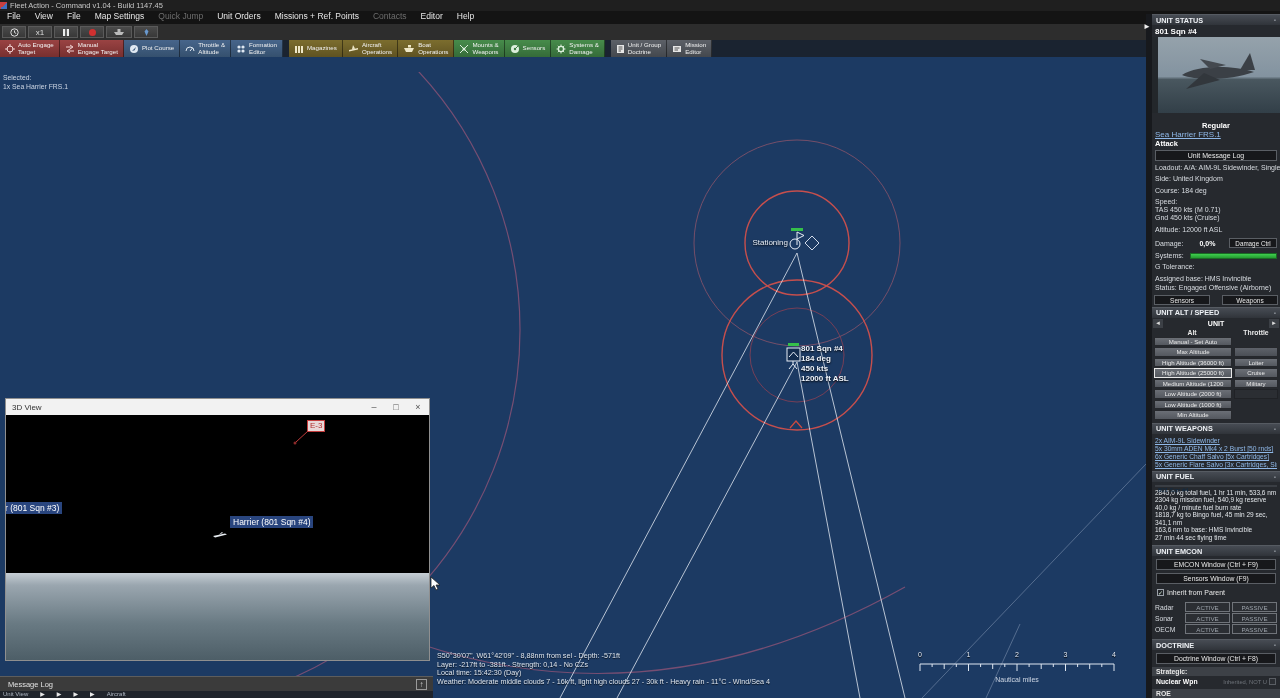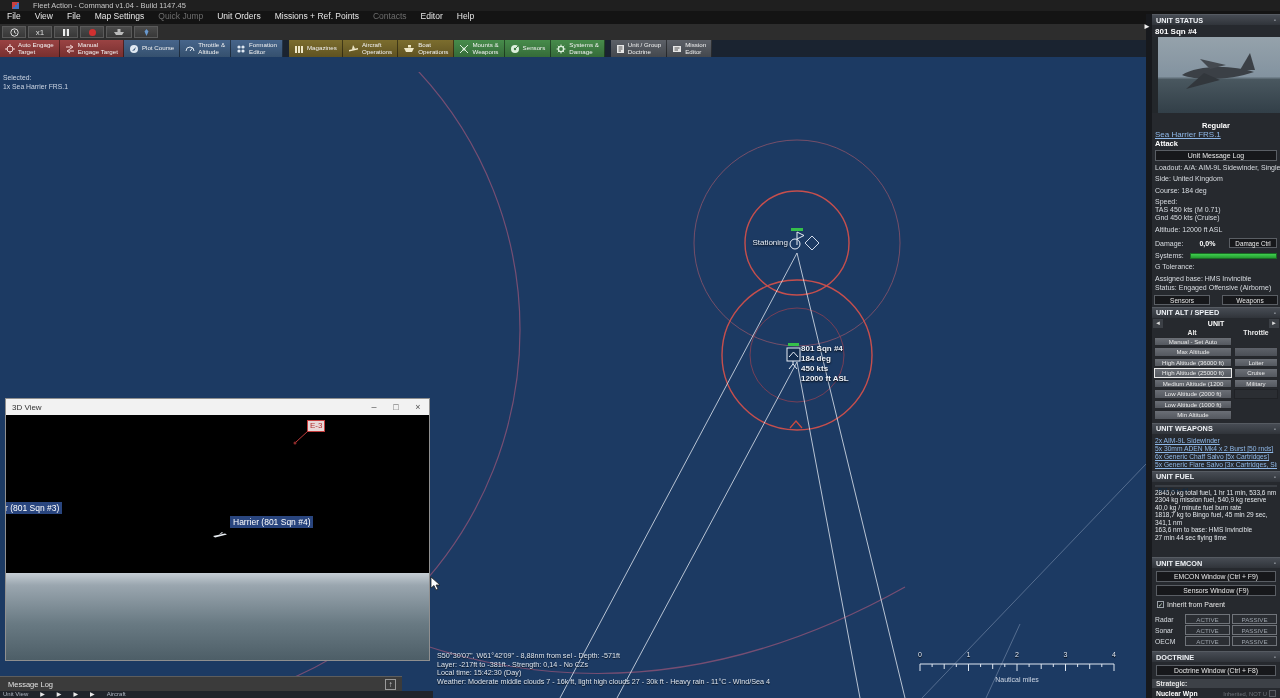--- a/index.html
+++ b/index.html
@@ -1,20 +1,20 @@
 <!DOCTYPE html>
 <html><head>
 <meta charset="utf-8">
 <style>
   *{margin:0;padding:0;box-sizing:border-box}
   html,body{width:1280px;height:698px;overflow:hidden;background:#10151d;font-family:"Liberation Sans",sans-serif}
   #stage{position:relative;width:1280px;height:698px;background:#1c3a63;overflow:hidden}
 
   
-  .titlebar{position:absolute;left:0;top:0;width:1280px;height:11px;background:#1f1f1f;display:flex;align-items:center;gap:14px;padding-left:12px;z-index:6}
+  .titlebar{position:absolute;left:0;top:0;width:1280px;height:11px;background:#1f1f1f;display:flex;align-items:center;gap:3px;padding-left:0;z-index:6}
   .appicon{width:7px;height:7px;background:linear-gradient(135deg,#c84040 50%,#4070c0 50%);flex:none}
   .titletext{font-size:7.5px;color:#c6c6c6;white-space:nowrap}
   .menubar{position:absolute;left:0;top:11px;width:1280px;height:13px;background:#141414;display:flex;align-items:flex-start;z-index:6}
   .menu-item{font-size:8.5px;color:#e6e6e6;padding:0 7px;white-space:nowrap;cursor:default}
   .menu-item.dim{color:#6d6d6d}
   .speedbar{position:absolute;left:0;top:24px;width:1280px;height:16px;background:#2d2d2d;display:flex;align-items:center;gap:2px;padding:0 2px;z-index:6}
   .sbtn{height:12px;min-width:24px;background:linear-gradient(#4a4a4a,#383838);border:1px solid #5a5a5a;display:flex;align-items:center;justify-content:center;color:#ddd;font-size:8px;padding:0 6px}
   .rec-dot{width:7px;height:7px;border-radius:50%;background:#d03030}
   .bigbar{position:absolute;left:0;top:40px;width:1280px;height:17px;background:#1a2330;display:flex;z-index:6}
   .tbtn{height:17px;display:flex;align-items:center;gap:3px;padding:0 5px;color:#f2f2f2;border-right:1px solid rgba(0,0,0,.45)}
@@ -49,21 +49,21 @@
   .w3d{position:absolute;left:5px;top:398px;width:425px;height:263px;border:1px solid #8f8f8f;background:#000;z-index:5}
   .w3d-title{height:16px;background:#f2f2f2;display:flex;align-items:center;font-size:8px;color:#333;padding-left:6px}
   .w3d-ctrls{margin-left:auto;display:flex}
   .w3d-ctrl{width:22px;text-align:center;font-size:9px;color:#555;line-height:16px}
   .w3d-view{position:relative;width:100%;height:245px;background:#000;overflow:hidden}
   .sea{position:absolute;left:0;bottom:0;width:100%;height:87px;background:linear-gradient(#c6ced4 0%,#9aa6af 14%,#697a83 58%,#4d5e67 100%)}
   .lbl3d{position:absolute;background:rgba(47,78,143,.88);color:#fff;font-size:8.5px;line-height:12px;padding:0 3px;white-space:nowrap}
   .lbl3d-red{position:absolute;background:rgba(252,233,233,.92);border:1px solid #c23b3b;color:#b12f2f;font-size:8px;line-height:10px;padding:0 2px}
 
   
-  .mlog{position:absolute;left:0;top:676px;width:402px;height:15px;background:#3b3b3b;border-top:1px solid #5d5d5d;display:flex;align-items:center;z-index:5}
+  .mlog{position:absolute;left:0;top:676px;width:433px;height:15px;background:#3b3b3b;border-top:1px solid #5d5d5d;display:flex;align-items:center;z-index:5}
   .mlog-title{font-size:7.5px;color:#e2e2e2;padding-left:8px}
   .mlog-icon{margin-left:auto;margin-right:6px;width:11px;height:11px;border:1px solid #999;color:#ccc;font-size:8px;line-height:9px;text-align:center}
   .bstrip{position:absolute;left:0;top:691px;width:433px;height:7px;background:#20242b;display:flex;align-items:flex-start;gap:12px;padding-left:3px;overflow:hidden;z-index:5}
   .bstrip span{font-size:6px;color:#aeb6c2;line-height:7px;white-space:nowrap}
   .bstrip .tri{color:#e8e8e8}
 
   
   .side-strip{position:absolute;left:1146px;top:14px;width:6px;height:684px;background:#17191d;z-index:9}
   .collapse-arrow{position:absolute;left:1143px;top:22px;font-size:8px;color:#eee;z-index:10}
   .sidebar{position:absolute;left:1152px;top:14px;width:128px;height:684px;background:#26292e;overflow:hidden;z-index:10;display:flex;flex-direction:column}
@@ -511,21 +511,21 @@
     <div style="padding-top:1px">
       <div class="fline">2845,0 kg total fuel, 1 hr 11 min, 533,6 nm</div>
       <div class="fline">2304 kg mission fuel, 540,9 kg reserve</div>
       <div class="fline">40,0 kg / minute fuel burn rate</div>
       <div class="fline">1818,7 kg to Bingo fuel, 45 min 29 sec,</div>
       <div class="fline">341,1 nm</div>
       <div class="fline">163,6 nm to base: HMS Invincible</div>
       <div class="fline">27 min 44 sec flying time</div>
     </div>
 
-    <div class="sect-h" style="margin-top:16px">
+    <div class="sect-h" style="margin-top:4px">
       <span>UNIT EMCON</span>
       <span class="pin">▪</span>
     </div>
     <div class="btn ebtn">EMCON Window (Ctrl + F9)</div>
     <div class="btn ebtn">Sensors Window (F9)</div>
     <div class="chkrow">
       <span class="chkbox">✓</span>
       <span class="chklab">Inherit from Parent</span>
     </div>
     <div class="etable">

